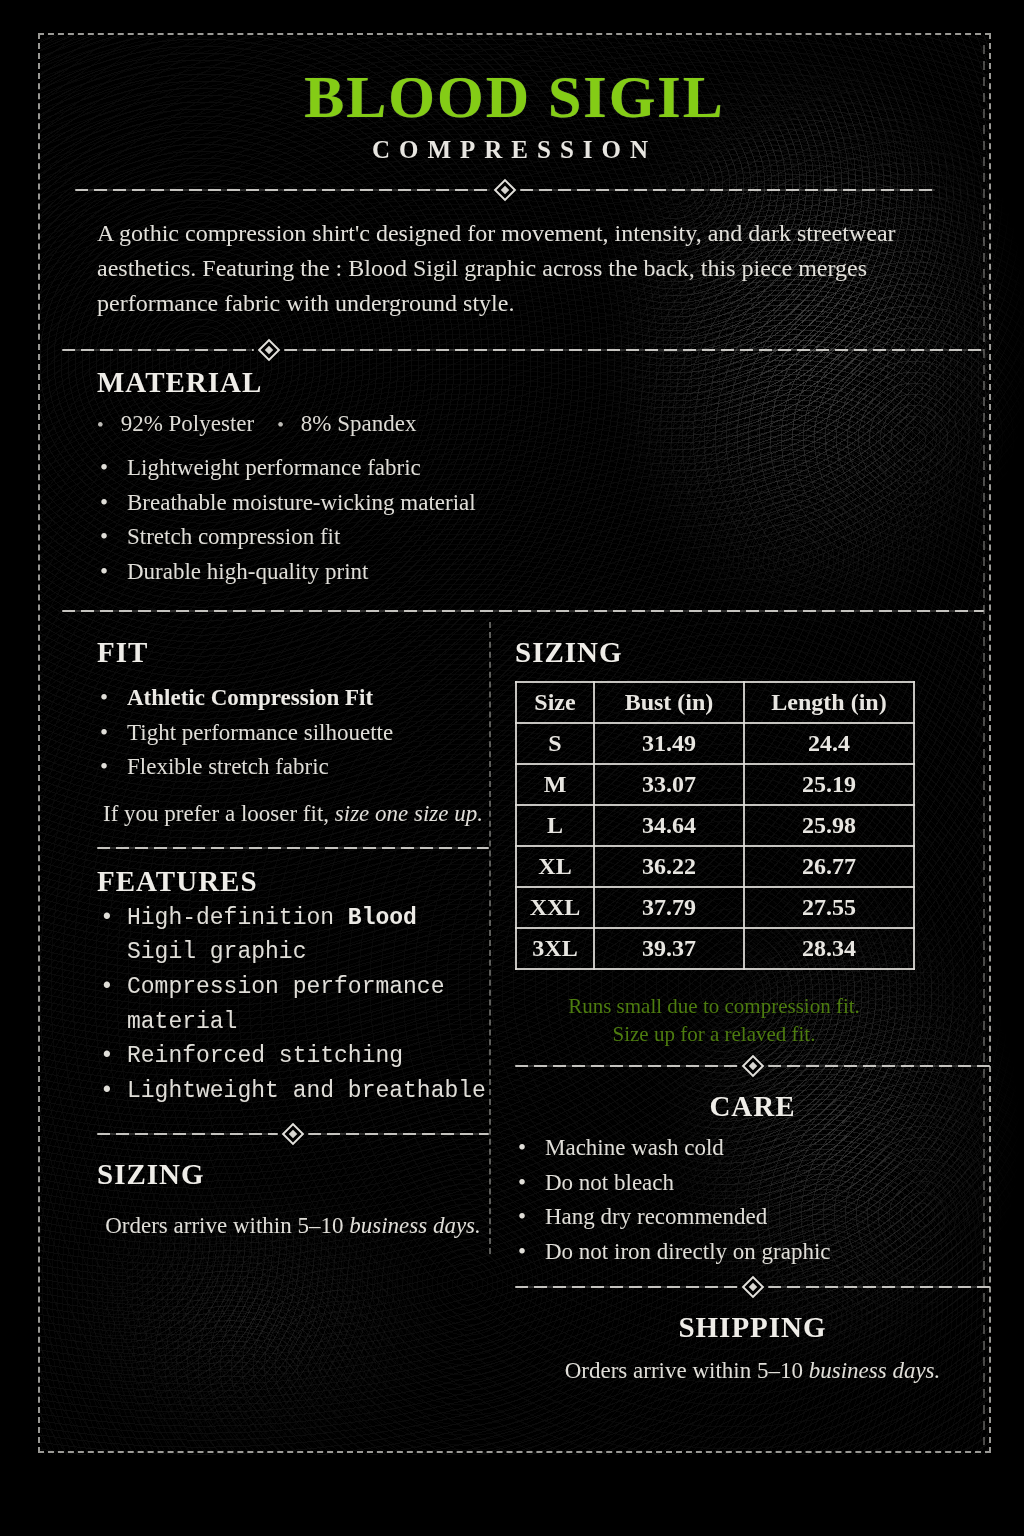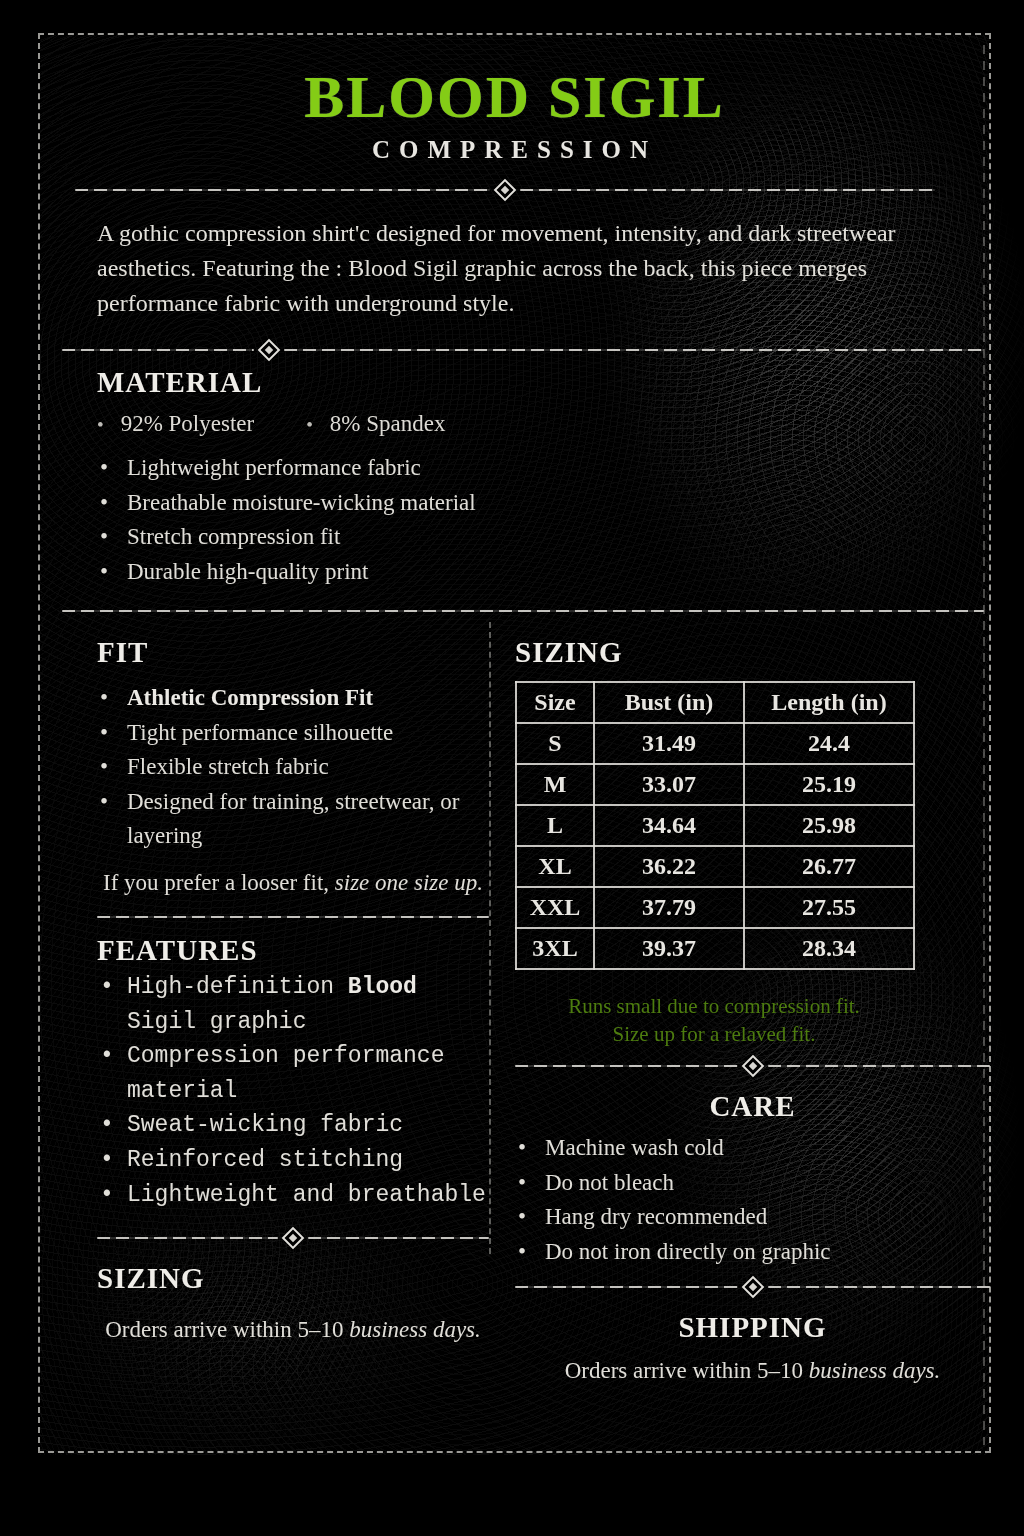--- a/index.html
+++ b/index.html
@@ -63,21 +63,21 @@
   .subtitle{
     font-size:25px;font-weight:bold;letter-spacing:9px;margin-top:6px;color:#e8e6e1;
   }
   .title-divider{position:absolute;left:75px;top:182px;width:860px;}
   .intro{
     position:absolute;left:97px;top:216px;width:848px;
     font-size:24px;line-height:35px;color:#e2e0da;
   }
   .divider-material{position:absolute;left:62px;top:342px;width:922px;}
   .material{position:absolute;left:97px;top:366px;width:848px;}
-  .comp-row{display:flex;gap:52px;margin-top:12px;font-size:23px;}
+  .comp-row{display:flex;gap:23px;margin-top:12px;font-size:23px;}
   .comp-item{display:inline-flex;align-items:baseline;}
   .comp-item .dot::before{content:"•";font-size:19px;opacity:.85;margin-right:17px;}
   ul.blist{list-style:none;margin-top:14px;}
   ul.blist li{
     position:relative;padding-left:30px;font-size:23px;line-height:34.6px;color:#e0ded8;
   }
   ul.blist li::before{content:"•";position:absolute;left:3px;top:0;}
   .divider-cols{position:absolute;left:62px;top:610px;width:922px;}
 
   .left-col{position:absolute;left:97px;top:636px;width:392px;}
@@ -170,33 +170,31 @@
   </div>
 
   <div class="vdivider"></div>
 
   <section class="left-col">
     <h2>FIT</h2>
     <ul class="blist" style="margin-top:12px;">
       <li><b class="inline-bold">Athletic Compression Fit</b></li>
       <li><span>Tight performance silhouette</span></li>
       <li><span>Flexible stretch fabric</span></li>
-      <li><span>Designed for training, streetwear, or layering</span></li>
     </ul>
     <p class="fit-note"><span>If you prefer a looser fit, </span><i class="inline-italic">size one size up.</i></p>
 
     <div class="divider plain">
       <span class="line"></span>
     </div>
 
     <h2 class="mt">FEATURES</h2>
     <ul class="blist" style="margin-top:3px;font-family:Liberation Mono, monospace;">
       <li><span>High-definition </span><b class="inline-bold">Blood</b><span> Sigil graphic</span></li>
       <li><span>Compression performance material</span></li>
-      <li><span>Sweat-wicking fabric</span></li>
       <li><span>Reinforced stitching</span></li>
       <li><span>Lightweight and breathable</span></li>
     </ul>
 
     <div class="divider with-diamond">
       <span class="line"></span>
       <span class="diamond"></span>
       <span class="line"></span>
     </div>
 

